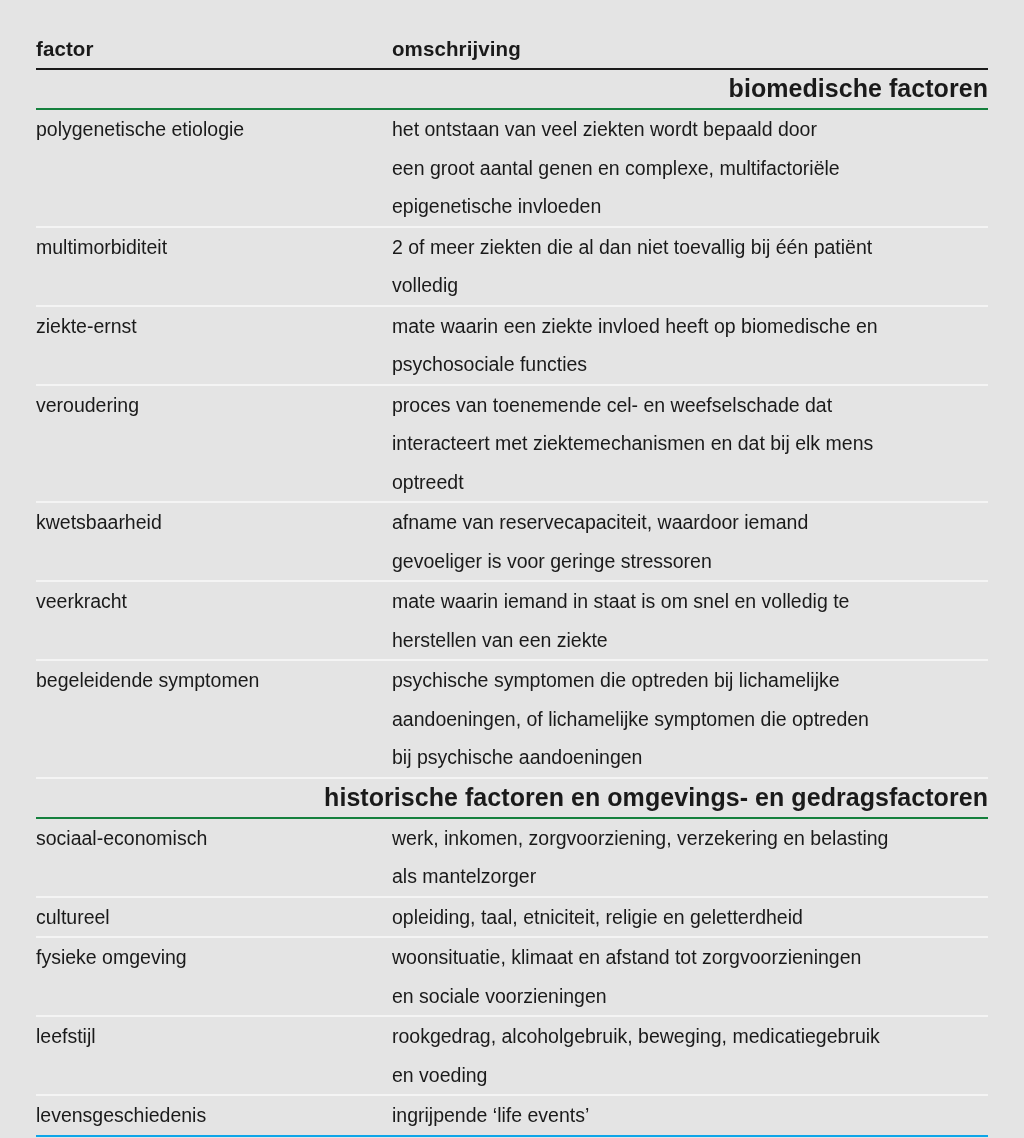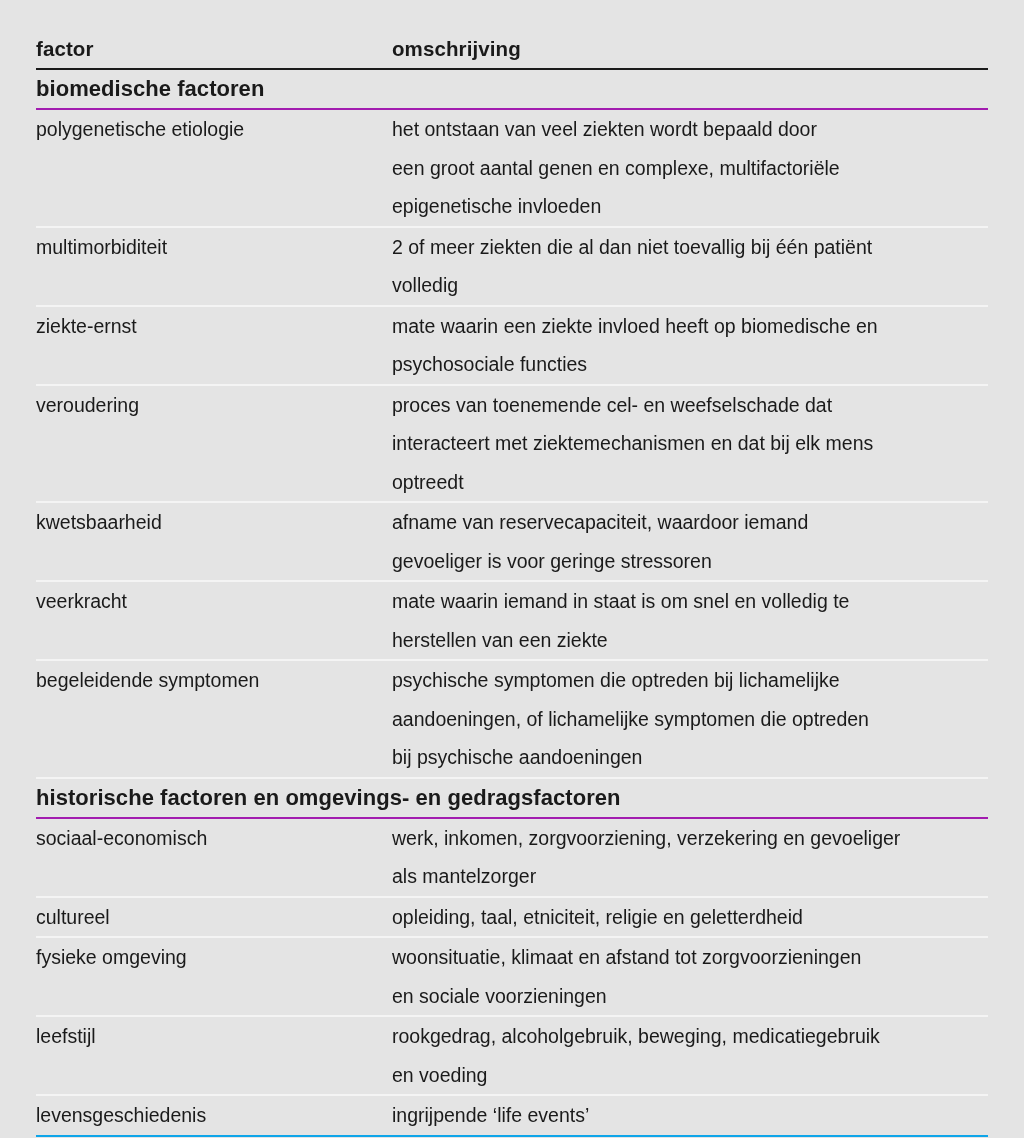--- a/index.html
+++ b/index.html
@@ -48,25 +48,25 @@
     padding-right: 16px;
   }
   tr.header-row th.th-omschrijving {
     border-bottom: 2px solid #1a1a1a;
     padding-left: 16px;
   }
 
   
   tr.section-row td {
     font-weight: bold;
-    font-size: 22px;
+    font-size: 25px;
     line-height: 27px;
     padding: 5px 0 6px 0;
-    border-bottom: 2px solid #a21caf;
-    text-align: left;
+    border-bottom: 2px solid #15803d;
+    text-align: right;
     vertical-align: top;
     letter-spacing: 0.05px;
   }
 
   
   tr.data-row td {
     font-size: 19.5px;
     line-height: 38.5px;
     vertical-align: top;
     padding: 0 0 0 0;
@@ -157,21 +157,21 @@
             <span class="desc-line">aandoeningen, of lichamelijke symptomen die optreden</span>
             <span class="desc-line">bij psychische aandoeningen</span>
           </td>
         </tr>
         <tr class="section-row">
           <td colspan="2">historische factoren en omgevings- en gedragsfactoren</td>
         </tr>
         <tr class="data-row">
           <td class="cell-factor">sociaal-economisch</td>
           <td class="cell-omschrijving">
-            <span class="desc-line">werk, inkomen, zorgvoorziening, verzekering en gevoeliger</span>
+            <span class="desc-line">werk, inkomen, zorgvoorziening, verzekering en belasting</span>
             <span class="desc-line">als mantelzorger</span>
           </td>
         </tr>
         <tr class="data-row">
           <td class="cell-factor">cultureel</td>
           <td class="cell-omschrijving">
             <span class="desc-line">opleiding, taal, etniciteit, religie en geletterdheid</span>
           </td>
         </tr>
         <tr class="data-row">

